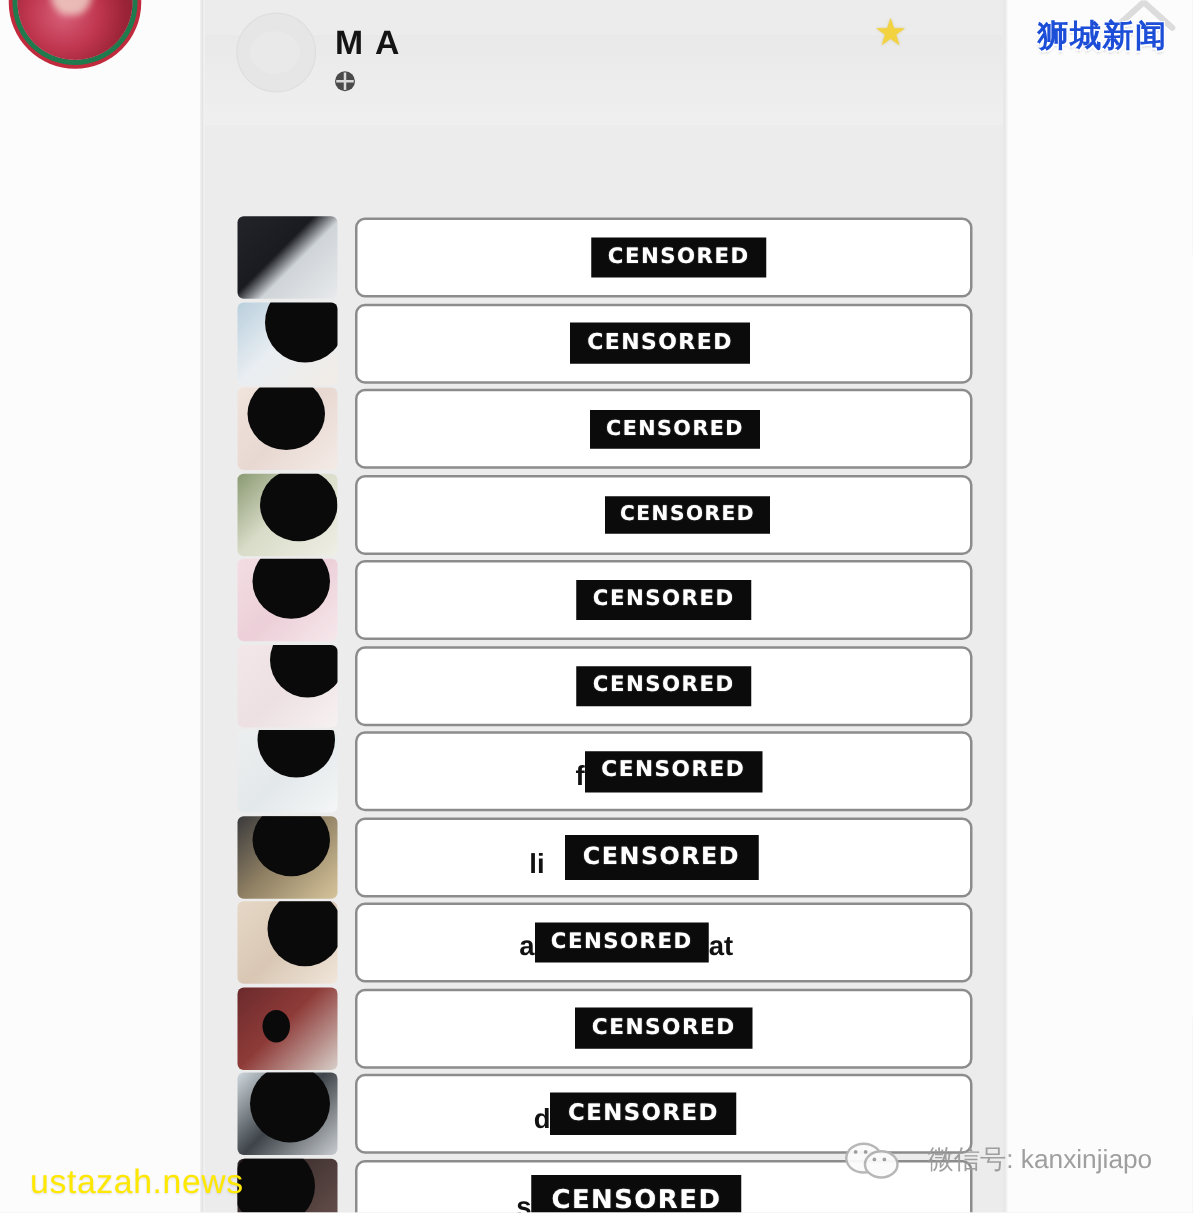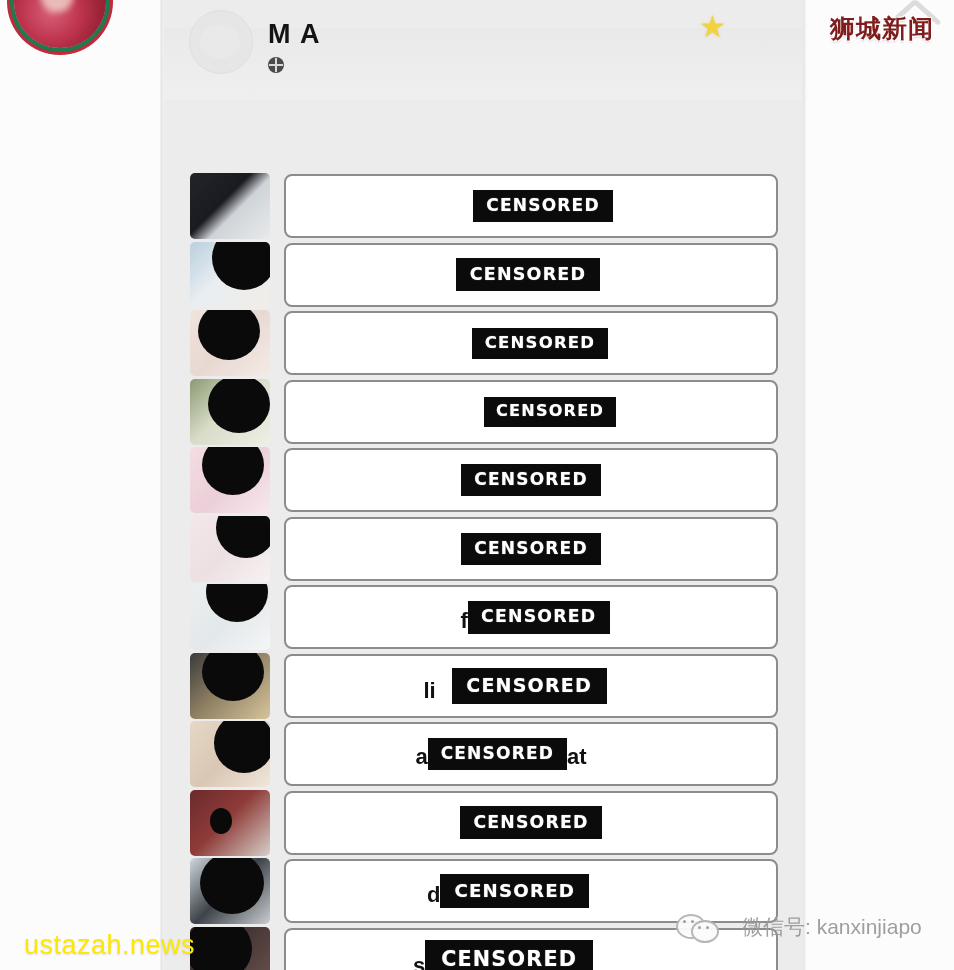--- a/index.html
+++ b/index.html
@@ -327,21 +327,21 @@
     font-family: "DejaVu Sans", sans-serif;
     text-shadow: 0 0 1px rgba(255,255,255,.6);
   }
 
   
   .wm-topright {
     position: absolute;
     left: 830px; top: 12px;
     font-size: 25px;
     font-weight: bold;
-    color: #7f1d1d;
+    color: #1d4ed8;
     letter-spacing: 1px;
     text-shadow:
        1px 1px 0 #fff, -1px -1px 0 #fff,
        1px -1px 0 #fff, -1px 1px 0 #fff,
        0 2px 2px rgba(0,0,0,.18);
     white-space: nowrap;
   }
   .wm-bottomleft {
     position: absolute;
     left: 24px; top: 930px;

